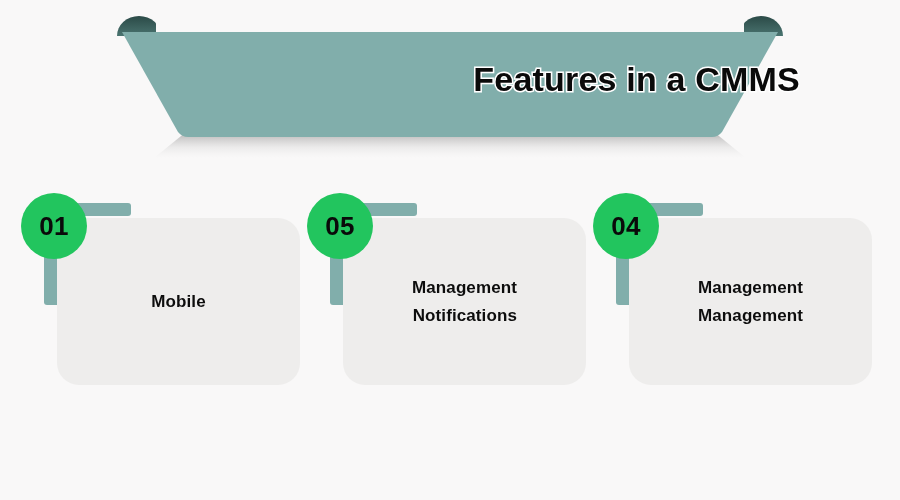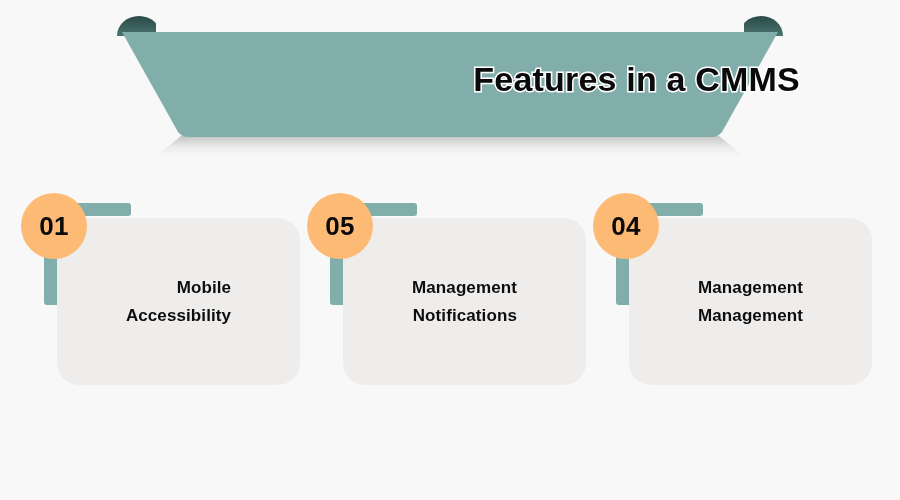--- a/index.html
+++ b/index.html
@@ -111,21 +111,21 @@
     background: #81aeab;
     border-radius: 0 0 3px 3px;
   }
   .badge {
     position: absolute;
     left: 1px;
     top: 0px;
     width: 66px;
     height: 66px;
     border-radius: 50%;
-    background: #fdba74;
+    background: #22c55e;
     display: flex;
     align-items: center;
     justify-content: center;
     z-index: 3;
   }
   .badge-num {
     font-family: "Liberation Sans", sans-serif;
     font-size: 26px;
     font-weight: bold;
     color: #0a0a0a;
@@ -177,21 +177,20 @@
 
     <div class="feature f1">
       <div class="arm"></div>
       <div class="drop"></div>
       <div class="badge">
         <span class="badge-num">01</span>
       </div>
       <div class="card">
         <div class="card-label">
           <span>Mobile</span><br>
-          <span>Accessibility</span>
         </div>
       </div>
     </div>
 
     <div class="feature f2">
       <div class="arm"></div>
       <div class="drop"></div>
       <div class="badge">
         <span class="badge-num">05</span>
       </div>

